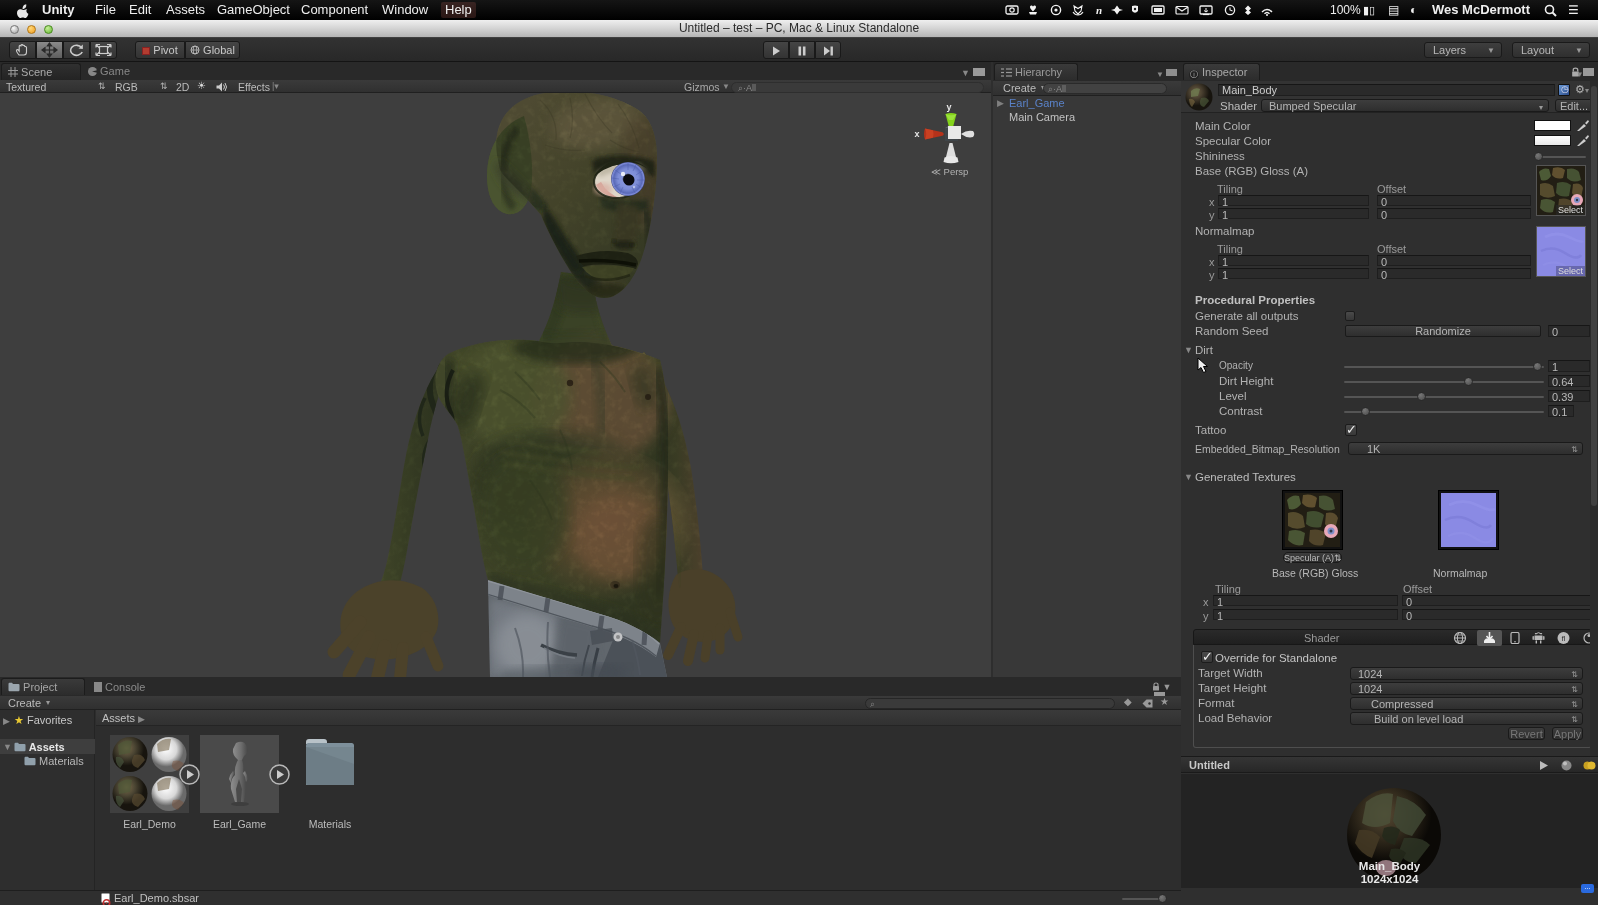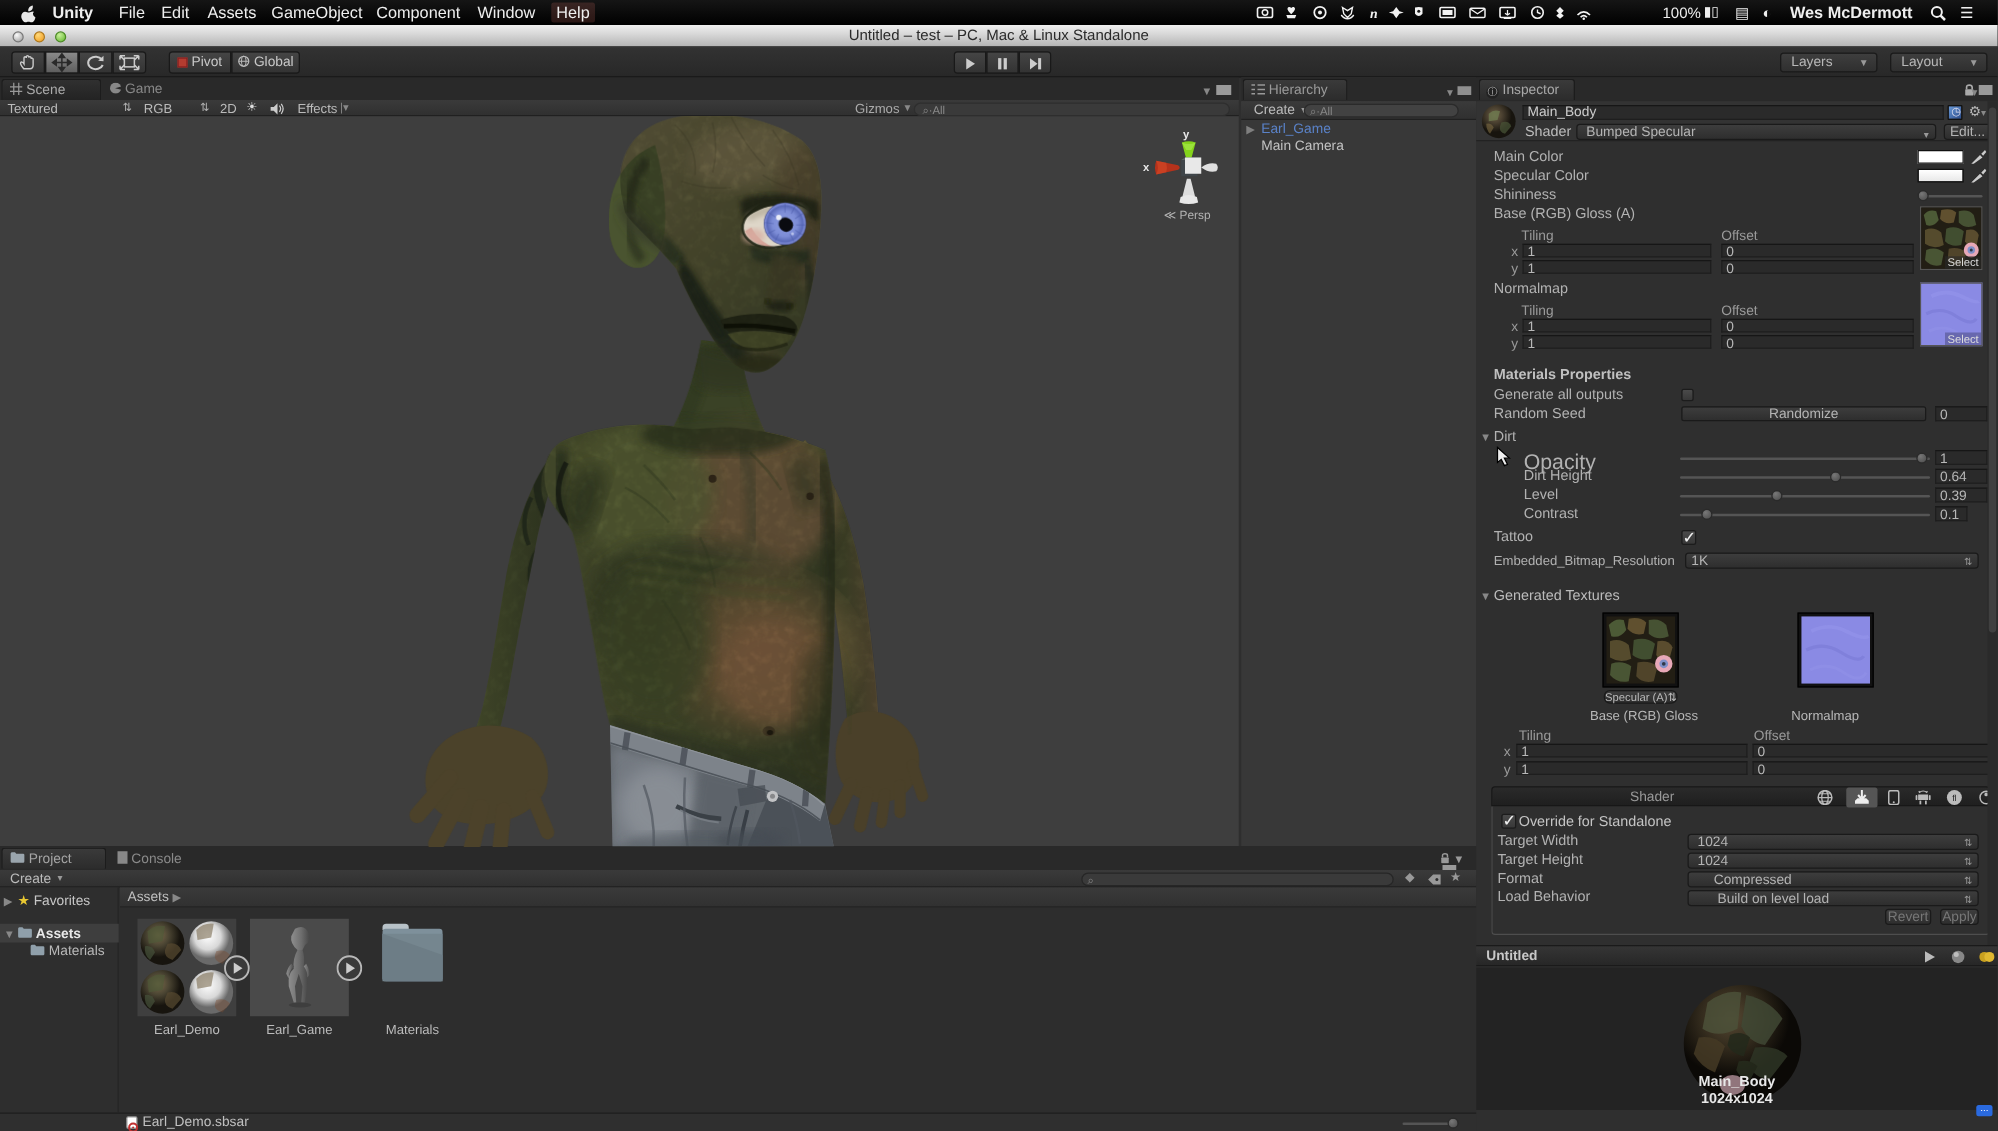--- a/index.html
+++ b/index.html
@@ -637,53 +637,53 @@
     <div class="abs" style="right:0;bottom:0;color:#ddd;font-size:9px;background:rgba(70,70,120,0.5);padding:0 2px">Select</div>
   </div>
   <span class="lbl" style="left:36px;top:181px;color:#9a9a9a">Tiling</span>
       <span class="lbl" style="left:196px;top:181px;color:#9a9a9a">Offset</span>
   <span class="lbl" style="left:28px;top:194px;color:#9a9a9a">x</span>
       <div class="fld" style="left:37px;top:193px;width:151px;height:11px;padding-left:3px">1</div>
       <div class="fld" style="left:196px;top:193px;width:154px;height:11px;padding-left:3px">0</div>
   <span class="lbl" style="left:28px;top:207px;color:#9a9a9a">y</span>
       <div class="fld" style="left:37px;top:206px;width:151px;height:11px;padding-left:3px">1</div>
       <div class="fld" style="left:196px;top:206px;width:154px;height:11px;padding-left:3px">0</div>
-  <span class="lbl" style="left:14px;top:232px;font-weight:bold;color:#c0c0c0;font-size:11.5px">Materials Properties</span>
+  <span class="lbl" style="left:14px;top:232px;font-weight:bold;color:#c0c0c0;font-size:11.5px">Procedural Properties</span>
   <span class="lbl" style="left:14px;top:248px;font-size:11.5px">Generate all outputs</span>
   <div class="cb" style="left:164px;top:249px;width:10px;height:10px"></div>
   <span class="lbl" style="left:14px;top:263px;font-size:11.5px">Random Seed</span>
   <div class="pop" style="left:164px;top:263px;width:196px;height:12px;line-height:11px;text-align:center;border-radius:2px">Randomize</div>
   <div class="fld" style="left:367px;top:263px;width:42px;height:12px;padding-left:3px">0</div>
   <span class="lbl" style="left:3px;top:283px;color:#888;font-size:9px">▼</span>
   <span class="lbl" style="left:14px;top:282px;font-size:11.5px">Dirt</span>
   <svg class="abs" style="left:12px;top:294px" width="20" height="22" viewBox="0 0 20 22">
         <path d="M5 2 L5 14 L8 11.5 L10.5 16.5 L13 15.5 L10.5 10.5 L14.5 10.5 Z" fill="#eee" stroke="#000" stroke-width="1"></path>
       </svg>
-  <span class="lbl" style="left:38px;top:298px;font-size:17px">Opacity</span>
+  <span class="lbl" style="left:38px;top:298px;font-size:10px">Opacity</span>
   <span class="sltrack" style="left:163px;top:304px;width:200px"></span>
       <span class="slknob" style="left:352px;top:300px"></span>
   <div class="fld" style="left:367px;top:298px;width:42px;height:12px;padding-left:3px">1</div>
   <span class="lbl" style="left:38px;top:313px;font-size:11.5px">Dirt Height</span>
   <span class="sltrack" style="left:163px;top:319px;width:200px"></span>
       <span class="slknob" style="left:283px;top:315px"></span>
   <div class="fld" style="left:367px;top:313px;width:42px;height:12px;padding-left:3px">0.64</div>
   <span class="lbl" style="left:38px;top:328px;font-size:11.5px">Level</span>
   <span class="sltrack" style="left:163px;top:334px;width:200px"></span>
       <span class="slknob" style="left:236px;top:330px"></span>
   <div class="fld" style="left:367px;top:328px;width:42px;height:12px;padding-left:3px">0.39</div>
   <span class="lbl" style="left:38px;top:343px;font-size:11.5px">Contrast</span>
   <span class="sltrack" style="left:163px;top:349px;width:200px"></span>
       <span class="slknob" style="left:180px;top:345px"></span>
   <div class="fld" style="left:367px;top:343px;width:26px;height:12px;padding-left:3px">0.1</div>
   <span class="lbl" style="left:14px;top:362px;font-size:11.5px">Tattoo</span>
   <div class="cb" style="left:164px;top:362px">
         <span style="position:absolute;left:0px;top:-3px;color:#f0f0f0;font-size:13px">✓</span>
       </div>
   <span class="lbl" style="left:14px;top:381px;font-size:10.5px">Embedded_Bitmap_Resolution</span>
-  <div class="pop" style="left:167px;top:380px;width:235px;height:13px;line-height:12px;padding-left:4px">1K<span style="position:absolute;right:4px;top:1px;font-size:8px;color:#999">⇅</span></div>
+  <div class="pop" style="left:167px;top:380px;width:235px;height:13px;line-height:12px;padding-left:18px">1K<span style="position:absolute;right:4px;top:1px;font-size:8px;color:#999">⇅</span></div>
   <span class="lbl" style="left:3px;top:410px;color:#888;font-size:9px">▼</span>
   <span class="lbl" style="left:14px;top:409px;font-size:11.5px;color:#bcbcbc">Generated Textures</span>
   <div class="abs" style="left:101px;top:428px;width:61px;height:60px;background:#111;border:1px solid #000;padding:2px">
     <svg width="55" height="54">
           <rect width="55" height="54" fill="#221e14"></rect>
           <path d="M2 7 Q7 1 14 3 L16 11 Q11 18 4 16 Z" fill="#4c5a36"></path>
           <path d="M18 2 Q27 0 32 5 L30 14 Q22 16 17 10 Z" fill="#60502f"></path>
           <path d="M34 3 Q43 1 48 7 L50 16 Q41 20 34 14 Z" fill="#465233"></path>
           <path d="M3 20 Q11 17 18 23 L20 34 Q11 38 3 33 Z" fill="#554b2d"></path>
           <path d="M22 19 Q32 16 39 22 L36 34 Q27 36 21 31 Z" fill="#414e30"></path>

